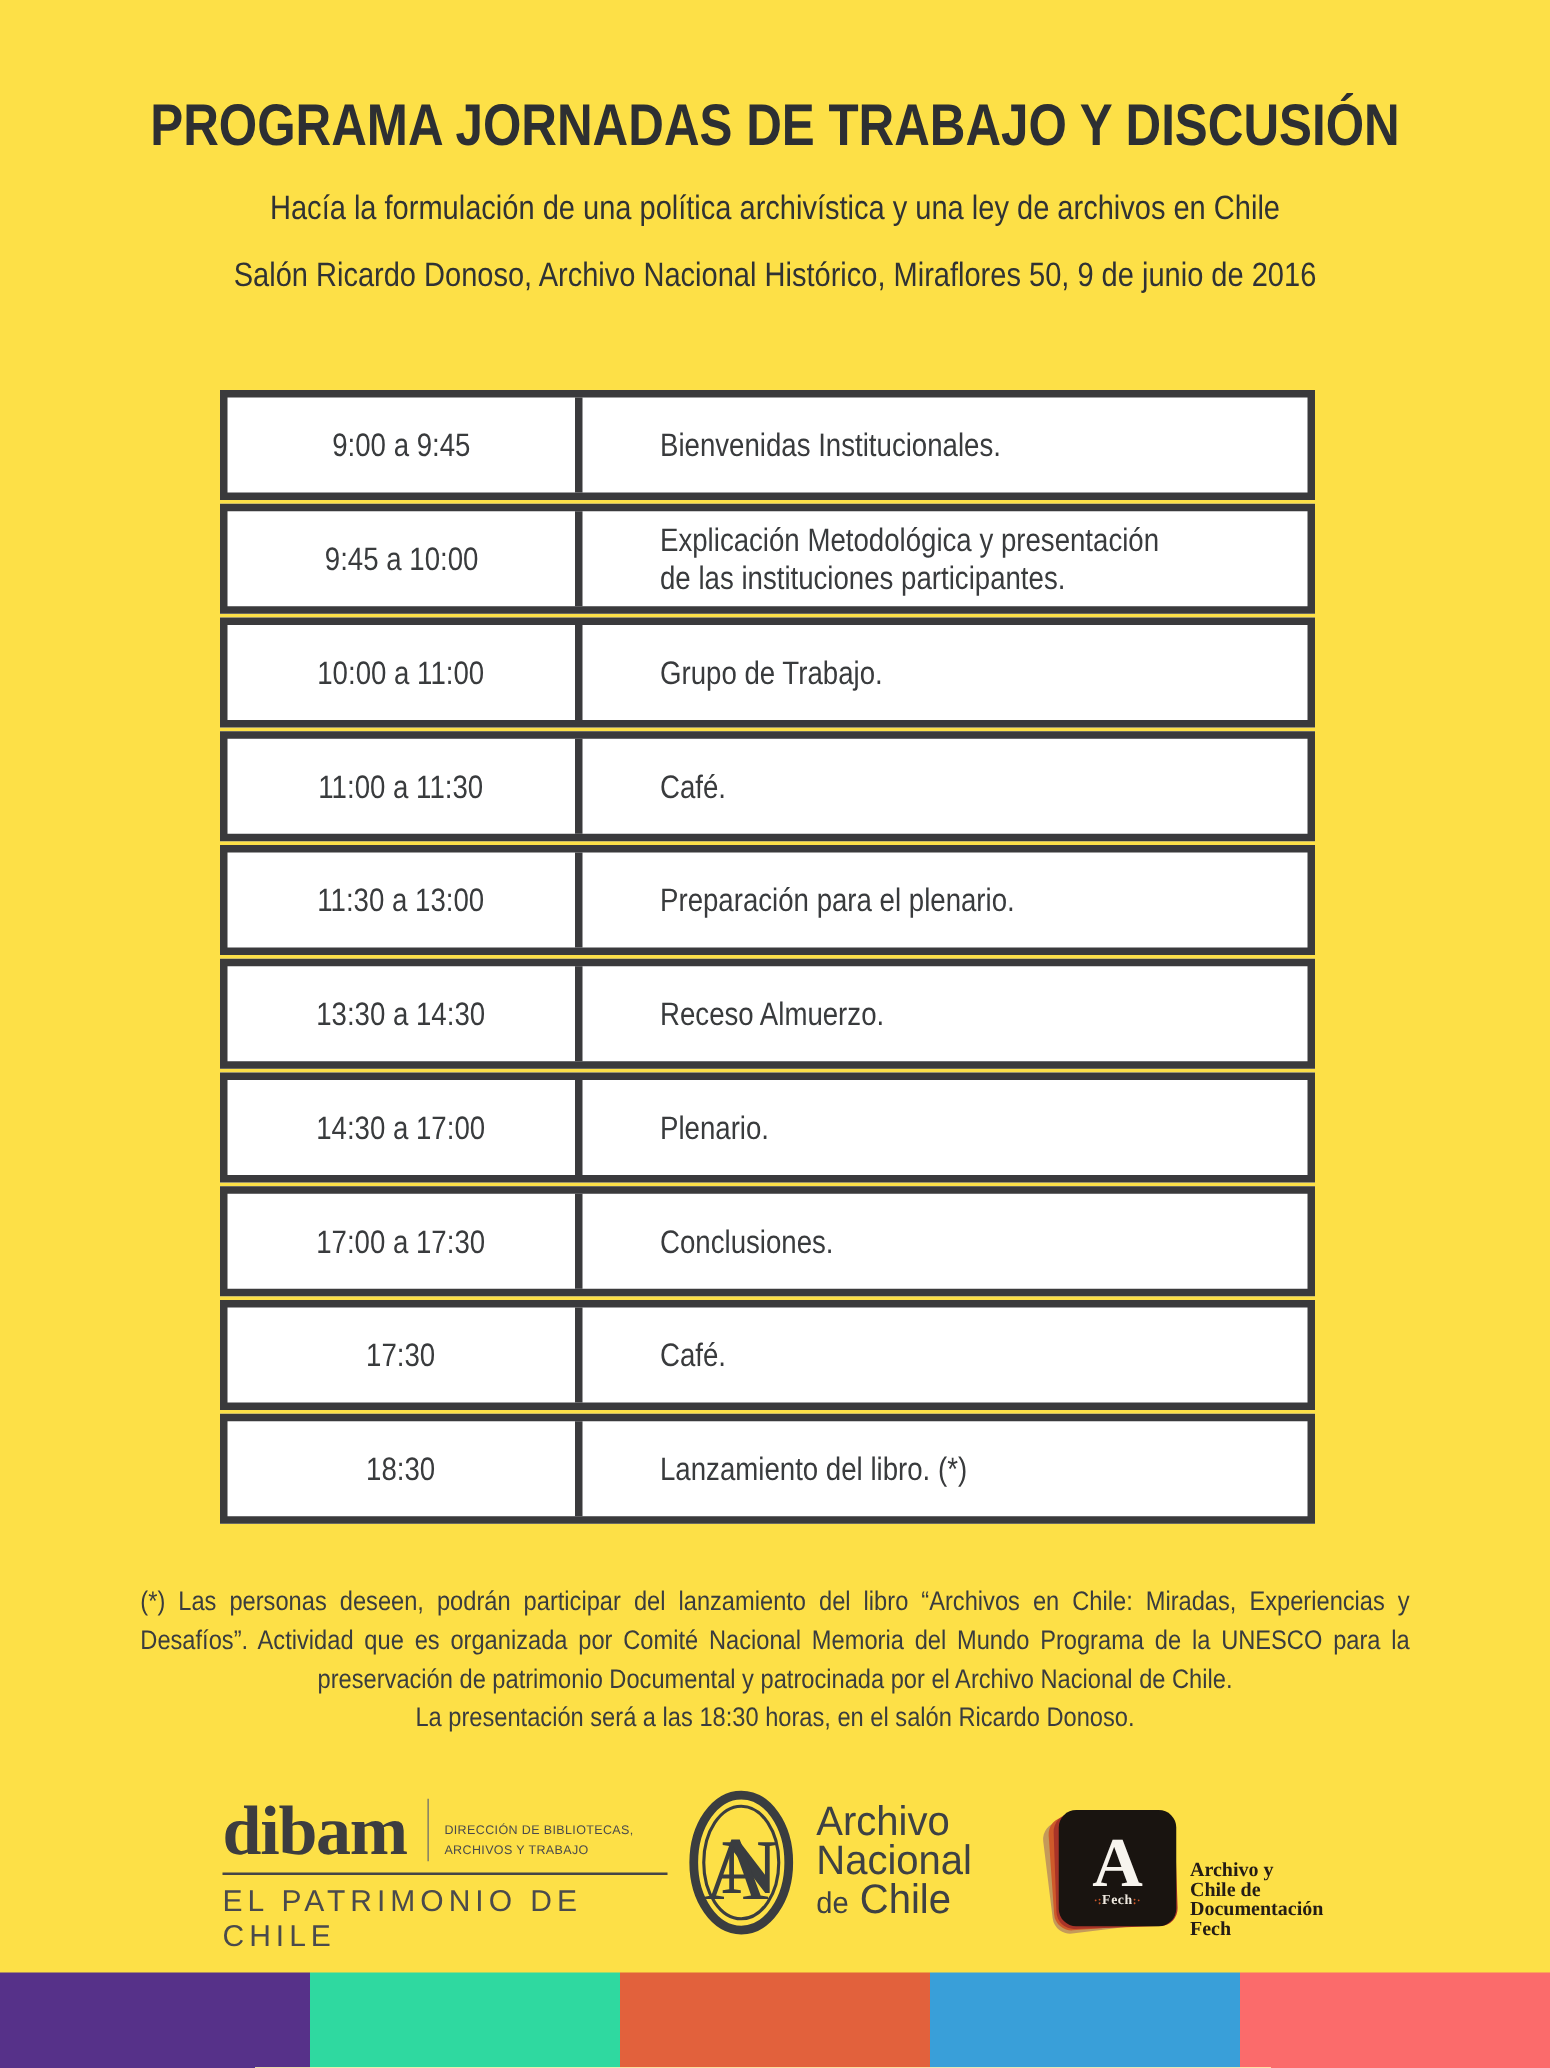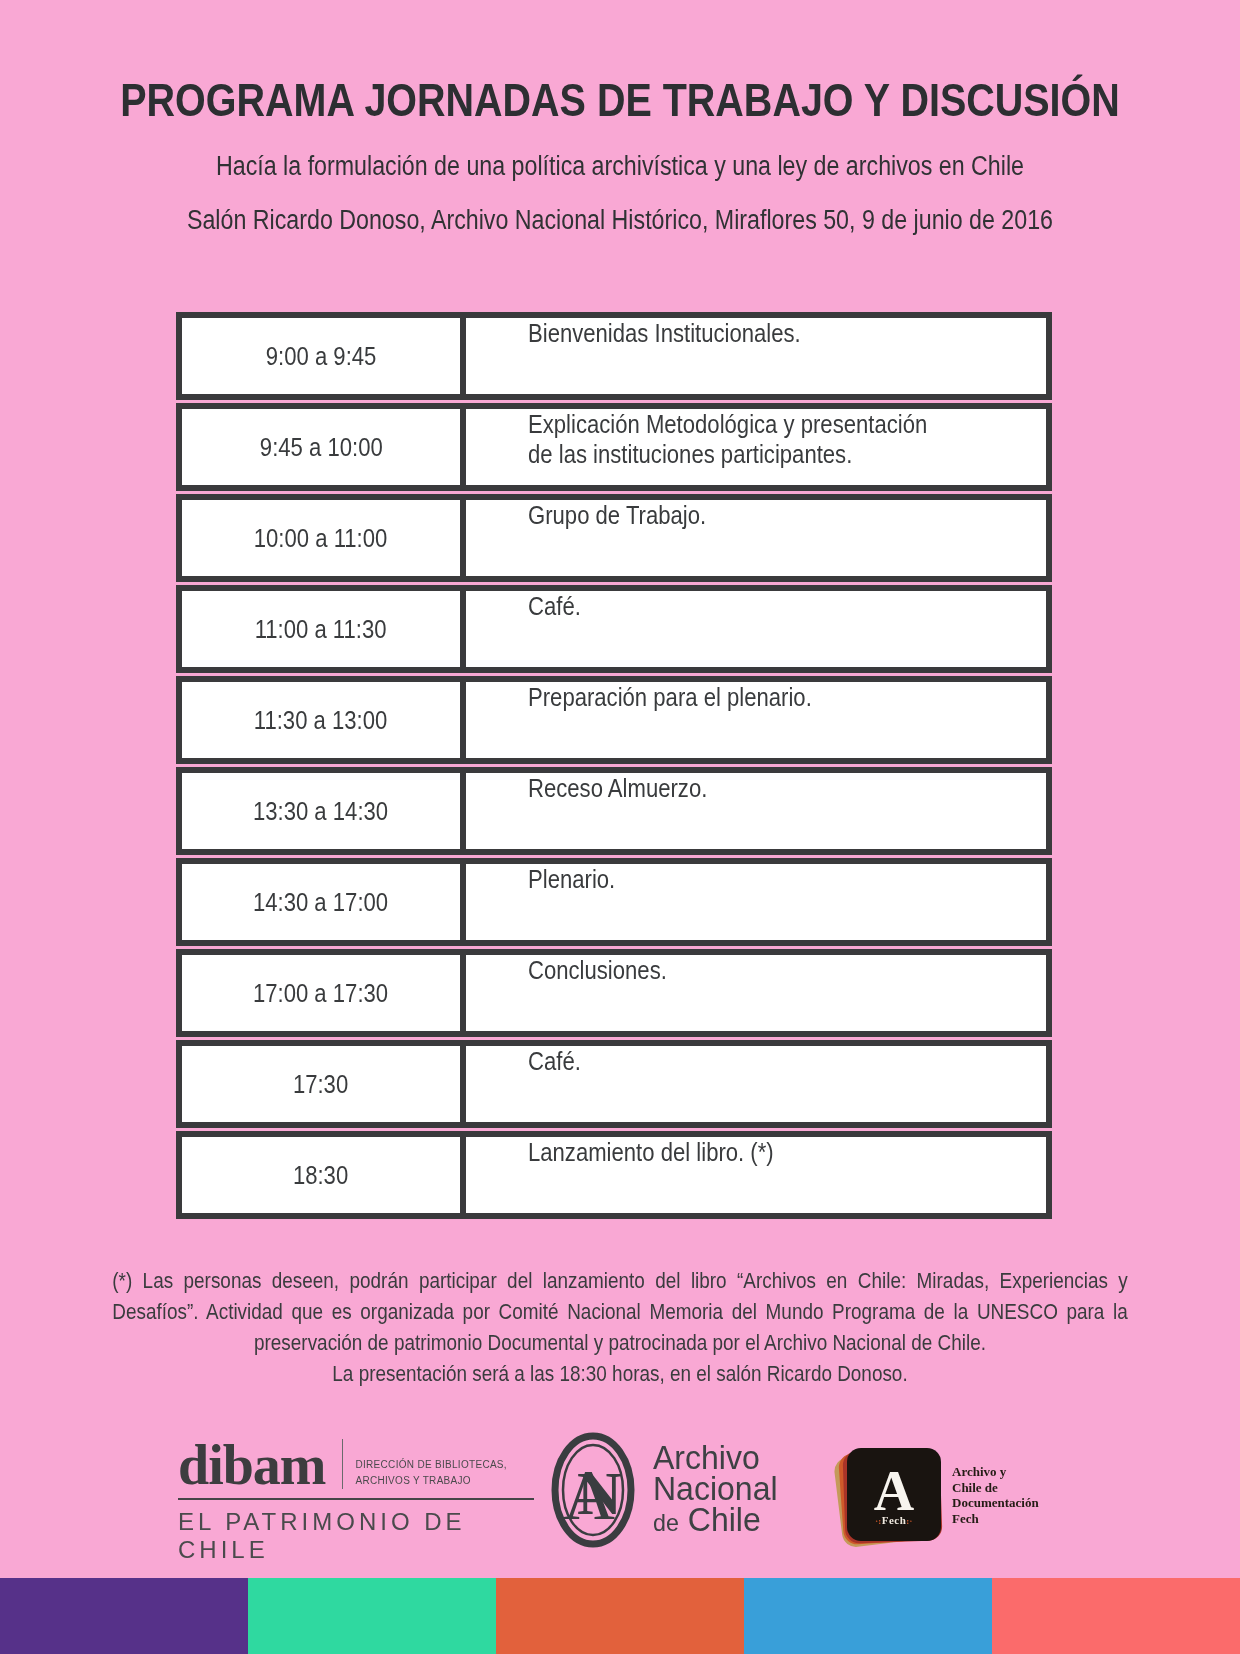--- a/index.html
+++ b/index.html
@@ -1,19 +1,19 @@
 <!DOCTYPE html>
 <html><head>
 <meta charset="utf-8">
 <style>
   html,body{margin:0;padding:0;background:#ffffff;}
   #page{
     position:relative;
     width:1240px;height:1654px;
-    background:#f9a8d4;
+    background:#fde047;
     overflow:hidden;
     font-family:"Liberation Sans", sans-serif;
     color:#36383a;
   }
   
   .title{
     position:absolute;left:0;top:74px;width:1240px;
     text-align:center;font-size:47px;font-weight:700;
     color:#2d2f32;letter-spacing:0px;line-height:52px;
     transform:scaleX(0.84);transform-origin:center;
@@ -40,21 +40,21 @@
   }
   .srow:last-child{margin-bottom:0;}
   .time-cell{
     box-sizing:border-box;
     width:284px;flex:0 0 284px;
     border-right:6px solid #3a3a3c;
     display:flex;align-items:center;justify-content:center;
   }
   .act-cell{
     flex:1 1 auto;
-    display:flex;
+    display:flex;align-items:center;
     padding-left:62px;
   }
   .cell-text{
     font-size:26px;color:#393b3d;font-weight:500;
     display:inline-block;line-height:30px;
     white-space:pre-line;
   }
   .time-cell .cell-text{transform:scaleX(0.85);transform-origin:center;}
   .act-cell .cell-text{transform:scaleX(0.85);transform-origin:left center;}
   
@@ -108,23 +108,23 @@
   .fech-A{
     font-family:"Liberation Serif", serif;font-weight:700;
     font-size:56px;line-height:54px;color:#f7f4ee;
   }
   .fech-badge{
     font-family:"Liberation Serif", serif;font-weight:700;
     font-size:11px;color:#efe9df;margin-top:-4px;letter-spacing:0.5px;
   }
   .fech-badge .dots{color:#cf5a2a;font-size:9px;}
   .fech-text{
-    margin-left:8px;margin-top:17px;
+    margin-left:8px;margin-top:42px;
     font-family:"Liberation Serif", serif;font-weight:700;
-    font-size:13px;line-height:15.5px;color:#241c15;
+    font-size:16px;line-height:15.5px;color:#241c15;
   }
   
   .footer-bar{
     position:absolute;left:0;bottom:0;width:1240px;height:76px;
     display:flex;
   }
   .footer-seg{flex:1 1 0;height:76px;}
 </style>
 </head>
 <body>

